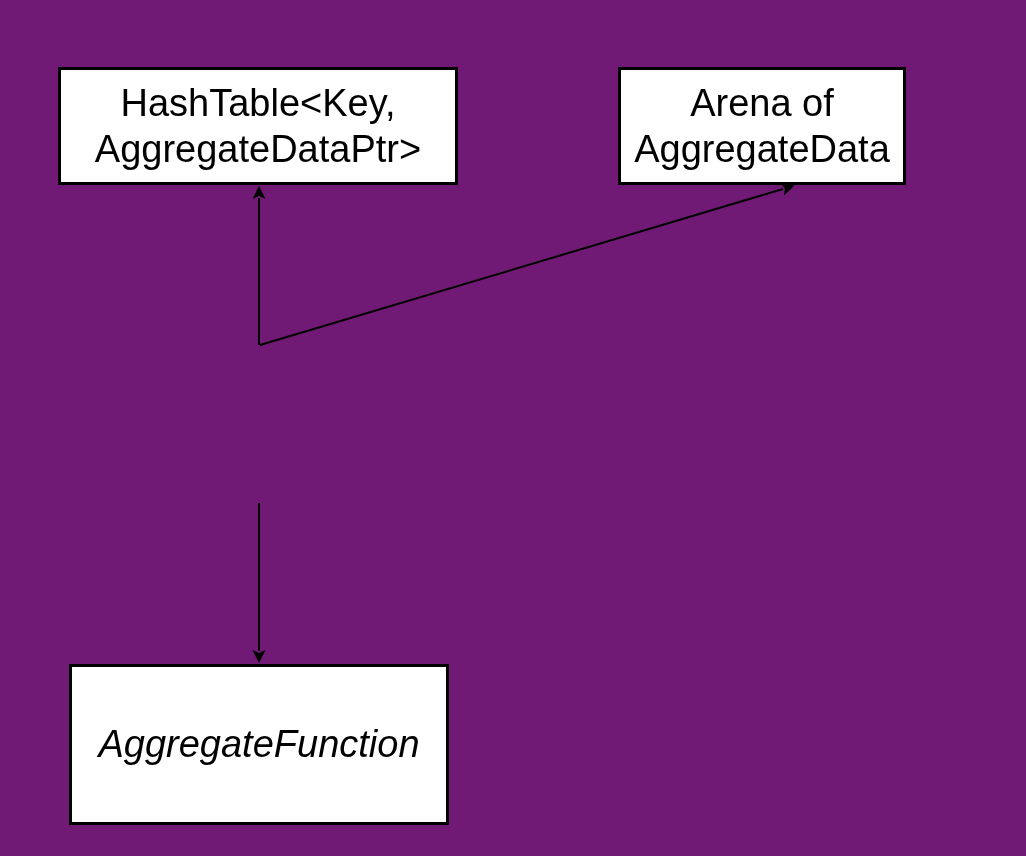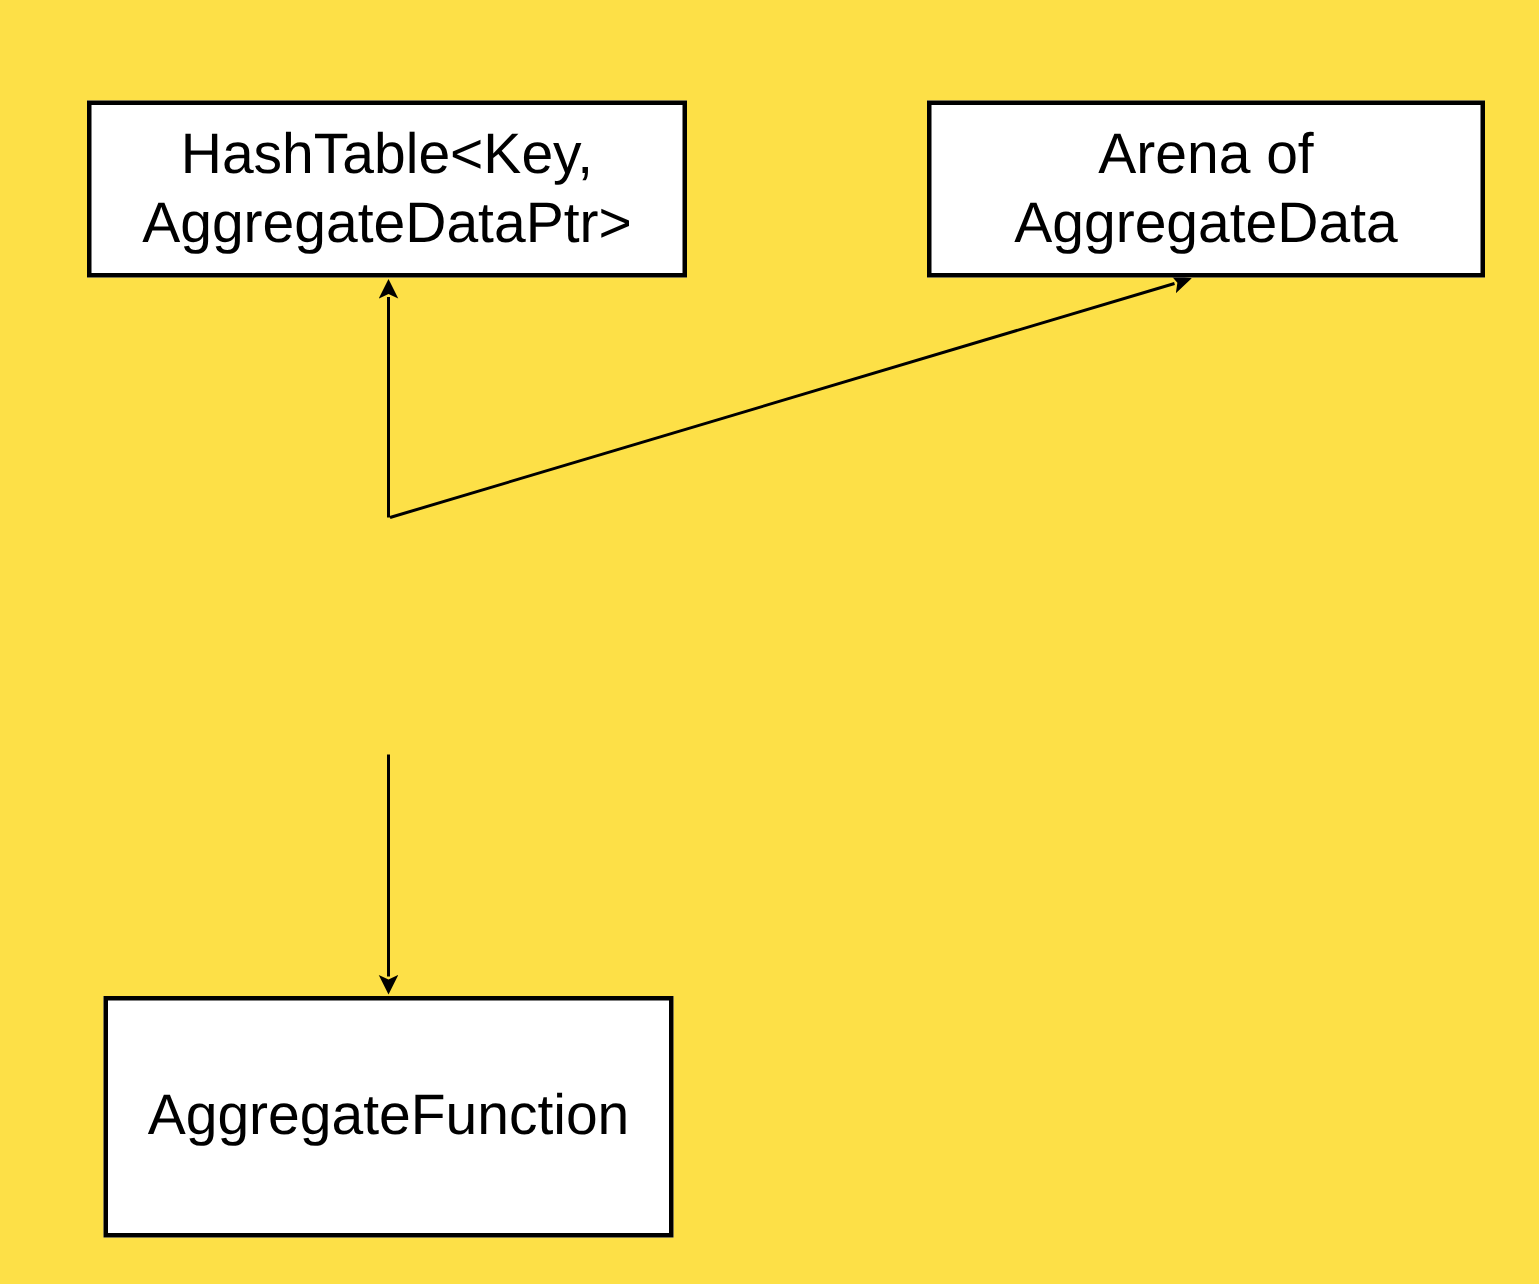--- a/index.html
+++ b/index.html
@@ -4,21 +4,21 @@
 <style>
   html, body {
     margin: 0;
     padding: 0;
     background: #ffffff;
   }
   .canvas {
     position: relative;
     width: 1026px;
     height: 856px;
-    background: #fde047;
+    background: #701a75;
     overflow: hidden;
     font-family: "Liberation Sans", sans-serif;
   }
   .edges-layer {
     position: absolute;
     left: 0;
     top: 0;
     width: 1026px;
     height: 856px;
     pointer-events: none;
@@ -33,23 +33,23 @@
     justify-content: center;
     text-align: center;
     color: #000000;
     font-size: 38px;
     line-height: 1.22;
   }
   .node .label {
     white-space: pre-line;
   }
   .node-hashtable        { left: 58px;  top: 67px;  width: 400px; height: 118px; }
-  .node-arena            { left: 618px; top: 67px;  width: 372px; height: 118px; }
+  .node-arena            { left: 618px; top: 67px;  width: 288px; height: 118px; }
   .node-aggregator       { left: 58px;  top: 345px; width: 400px; height: 158px; }
-  .node-aggregate-func   { left: 69px;  top: 664px; width: 380px; height: 161px; }
+  .node-aggregate-func   { left: 69px;  top: 664px; width: 380px; height: 161px; font-style: italic; }
 </style>
 </head>
 <body>
 
 <div class="canvas">
 
   <svg class="edges-layer" width="1026" height="856" viewBox="0 0 1026 856" xmlns="http://www.w3.org/2000/svg">
     <defs>
       <marker id="arrowhead" markerUnits="userSpaceOnUse" markerWidth="16" markerHeight="16" refX="1" refY="6.5" orient="auto">
         <path d="M 0 0 L 13 6.5 L 0 13 L 3 6.5 Z" fill="#000000"></path>

